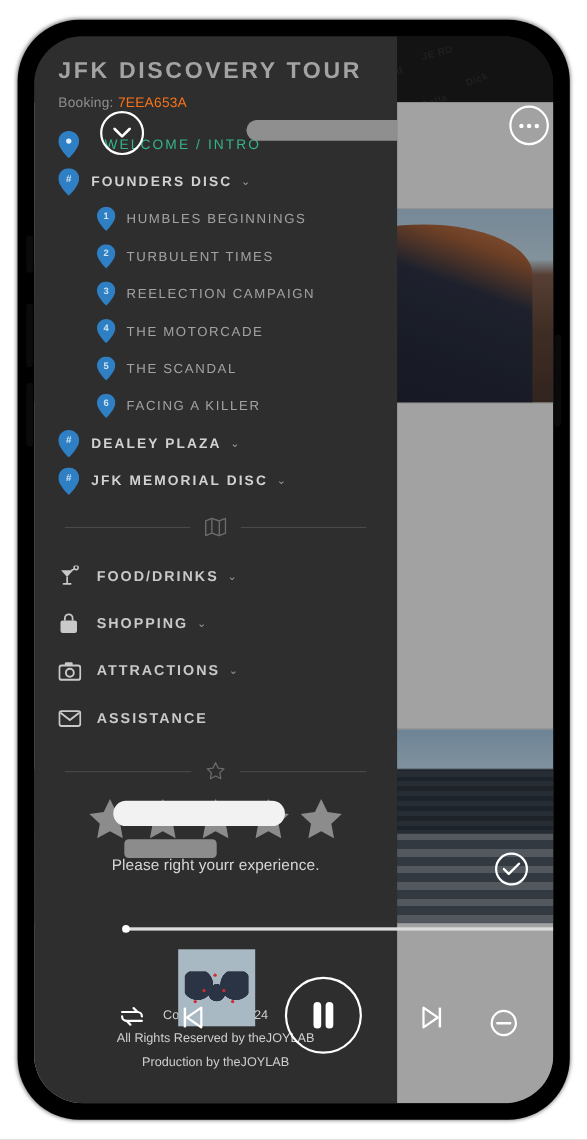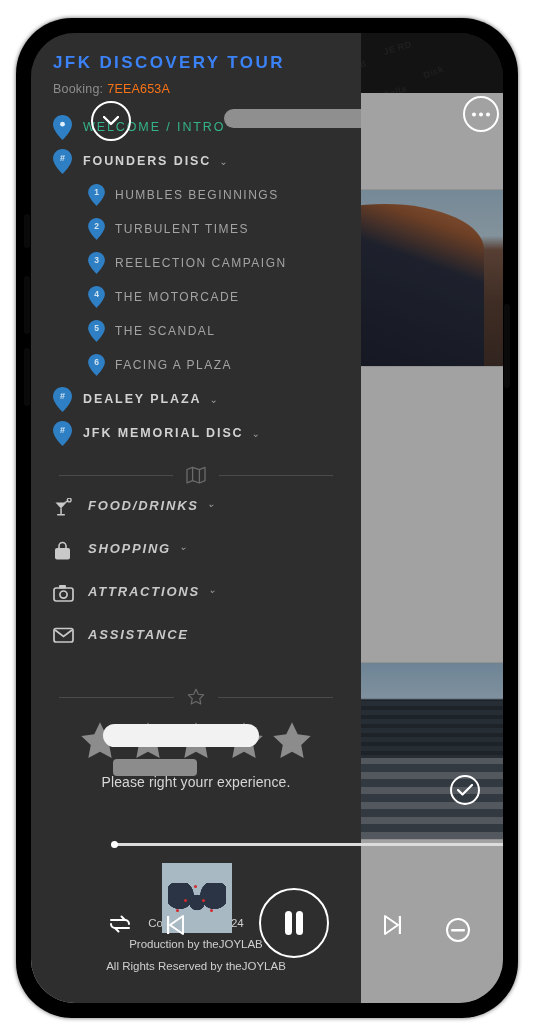--- a/index.html
+++ b/index.html
@@ -95,21 +95,21 @@
   
   #scrim{ position:absolute; inset:0; background:rgba(0,0,0,.30); }
 
   
   #drawer{
     position:absolute; left:0; top:0; bottom:0; width:330px;
     background:#2e2e2e; color:#d9d9d9; overflow:hidden;
   }
   #drawer-head{ padding:20px 0 0 22px; }
   #tour-title{
-    font-size:17px; font-weight:700; letter-spacing:2.4px; color:#3b82f6;
+    font-size:21px; font-weight:700; letter-spacing:2.4px; color:#a3a3a3;
   }
   #booking-row{ margin-top:9px; display:flex; align-items:center; }
   #booking-label{ font-size:12.5px; color:#8d8d8d; letter-spacing:.2px; }
   #booking-code{ font-size:12.5px; color:#f97316; letter-spacing:.2px; margin-left:4px; }
   #lang-pill{
     position:absolute; left:193px; top:76px;
     width:152px; height:19px; border-radius:10px; background:#8f8f8f;
   }
 
   
@@ -125,36 +125,36 @@
   .pin svg{ display:block; }
   .pin .pin-txt{
     position:absolute; left:0; top:3px; width:19px; text-align:center;
     font-size:9px; font-weight:700; color:#cfe4f2; line-height:12px;
   }
   .pin.small{ width:17px; height:22px; flex:0 0 17px; margin-right:10px; }
   .pin.small .pin-txt{ width:17px; font-size:8.5px; top:2px; }
   .nav-label{
     font-size:12.5px; letter-spacing:1.9px; color:#b6b6b6; white-space:nowrap;
   }
-  .nav-label.active{ color:#34b38a; }
+  .nav-label.active{ color:#34b38a;margin-left:12px; }
   .nav-label.strong{ color:#d2d2d2; font-weight:700; }
   .nav-label.sub-lbl{ color:#a3a3a3; letter-spacing:1.5px; font-size:12px; }
   .caret{ margin-left:8px; font-size:10px; color:#9a9a9a; }
 
   
   .divider{
     display:flex; align-items:center; gap:13px;
     margin:16px 28px 14px 28px; color:#5a5a5a;
   }
   .divider .line{ flex:1; height:1px; background:#4a4a4a; }
   .divider svg{ display:block; }
 
   
   .cat-item{
-    display:flex; align-items:flex-start; height:43px; padding-left:22px; cursor:pointer;font-style:italic;
+    display:flex; align-items:center; height:43px; padding-left:22px; cursor:pointer;
   }
   .cat-icon{ width:22px; margin-right:13px; display:flex; align-items:center; }
   .cat-label{
     font-size:13px; font-weight:700; letter-spacing:1.8px; color:#c9c9c9;
   }
 
   
   #rating{ margin-top:10px; text-align:center; position:relative; }
   #stars{ display:flex; justify-content:center; gap:4px; }
   #rate-text{
@@ -351,21 +351,21 @@
           <span class="nav-label sub-lbl">THE SCANDAL</span>
         </div>
 
         <div class="nav-item sub">
           <span class="pin small">
             <svg width="17" height="22" viewBox="0 0 19 25">
                 <path d="M9.5 0C4.25 0 0 4.25 0 9.5C0 16 9.5 25 9.5 25S19 16 19 9.5C19 4.25 14.75 0 9.5 0Z" fill="#2f7fc4"></path>
               </svg>
             <span class="pin-txt">6</span>
           </span>
-          <span class="nav-label sub-lbl">FACING A PLAZA</span>
+          <span class="nav-label sub-lbl">FACING A KILLER</span>
         </div>
 
         <div class="nav-item">
           <span class="pin">
             <svg width="19" height="25" viewBox="0 0 19 25">
                 <path d="M9.5 0C4.25 0 0 4.25 0 9.5C0 16 9.5 25 9.5 25S19 16 19 9.5C19 4.25 14.75 0 9.5 0Z" fill="#2f7fc4"></path>
               </svg>
             <span class="pin-txt">#</span>
           </span>
           <span class="nav-label strong">DEALEY PLAZA</span>
@@ -465,22 +465,22 @@
               <path d="M10 1l2.6 5.4 5.9.8-4.3 4.1 1.1 5.9L10 14.4 4.7 17.2l1.1-5.9L1.5 7.2l5.9-.8z" fill="#8c8c8c"></path>
             </svg>
         </div>
         <div id="rating-pill-1"></div>
         <div id="rating-pill-2"></div>
         <div id="rate-text">Please right yourr experience.</div>
       </div>
 
       <div id="footer">
         <div>Copyrights © 2024</div>
+        <div>All Rights Reserved by theJOYLAB</div>
         <div>Production by theJOYLAB</div>
-        <div>All Rights Reserved by theJOYLAB</div>
       </div>
     </div>
 
     <div id="player">
       <div id="progress-track"></div>
       <div id="progress-knob"></div>
 
       <div id="album-art">
         <div class="wing"></div>
         <span class="dot" style="left:32px;top:22px;"></span>

